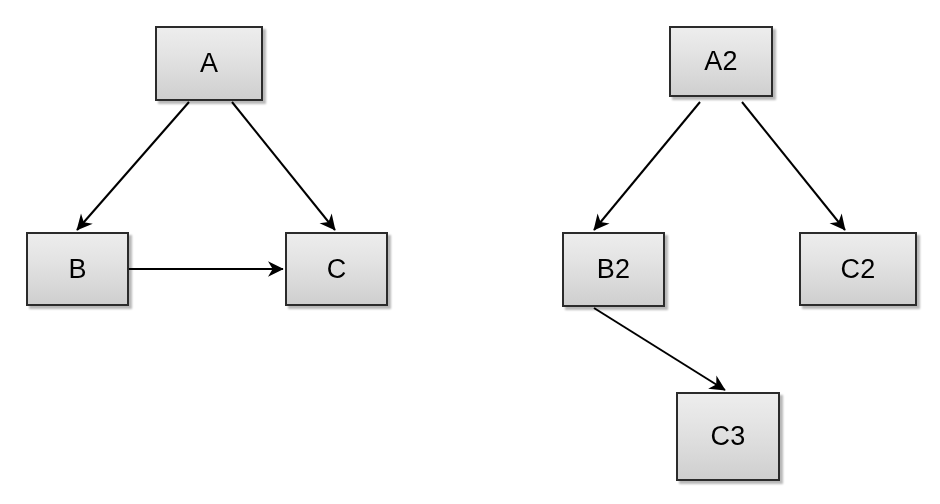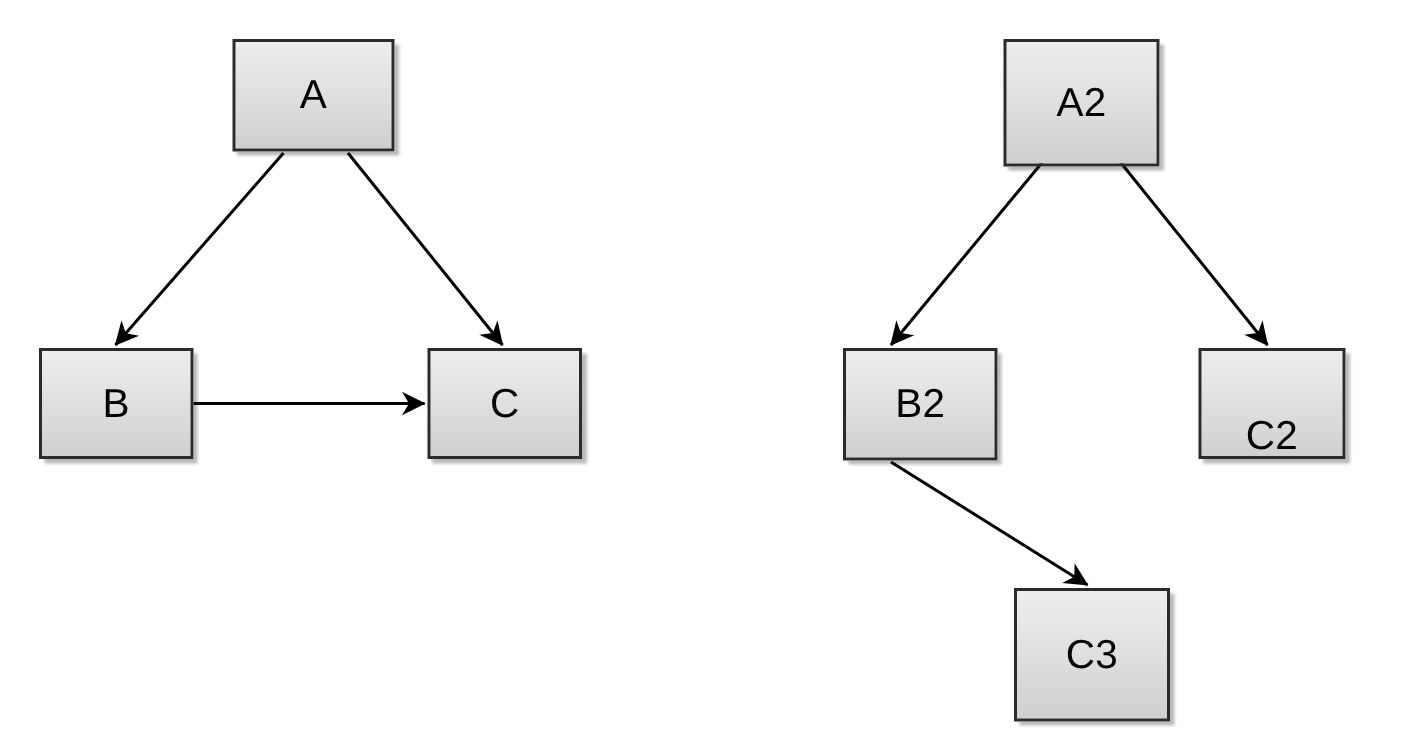--- a/index.html
+++ b/index.html
@@ -72,27 +72,27 @@
   <div id="nodes-group">
       <div class="node" style="left: 155px; top: 26px; width: 108px; height: 75px;">
         <span class="node-label">A</span>
       </div>
       <div class="node" style="left: 26px; top: 232px; width: 103px; height: 74px;">
         <span class="node-label">B</span>
       </div>
       <div class="node" style="left: 285px; top: 232px; width: 103px; height: 74px;">
         <span class="node-label">C</span>
       </div>
-      <div class="node" style="left: 669px; top: 26px; width: 104px; height: 85px;">
+      <div class="node" style="left: 669px; top: 26px; width: 104px; height: 71px;">
         <span class="node-label">A2</span>
       </div>
       <div class="node" style="left: 542px; top: 232px; width: 103px; height: 75px; margin-left: 20px;">
         <span class="node-label">B2</span>
       </div>
-      <div class="node" style="left: 799px; top: 232px; width: 98px; height: 74px; align-items: flex-end;">
+      <div class="node" style="left: 799px; top: 232px; width: 118px; height: 74px;">
         <span class="node-label">C2</span>
       </div>
       <div class="node" style="left: 676px; top: 392px; width: 104px; height: 89px;">
         <span class="node-label">C3</span>
       </div>
     </div>
 
 </div>
 
 </body></html>

